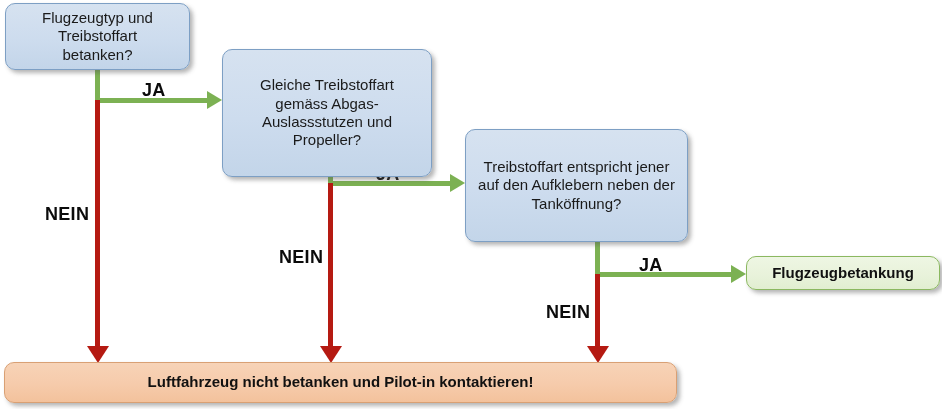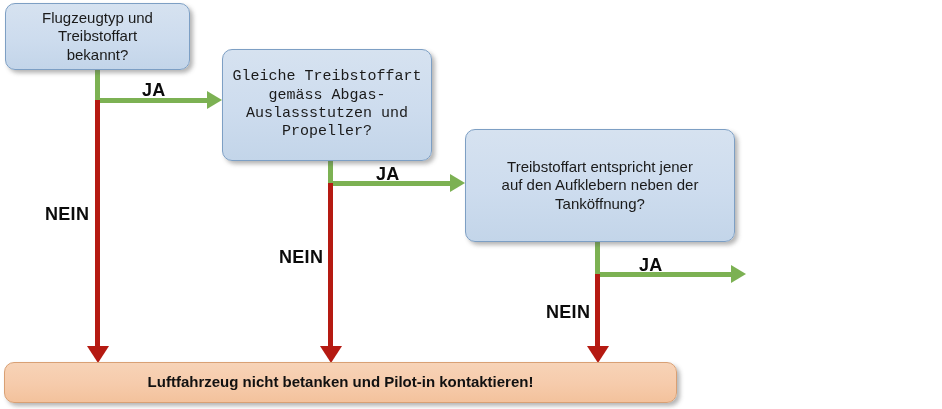--- a/index.html
+++ b/index.html
@@ -134,34 +134,37 @@
   <span class="edge-label" style="left:376px; top:164px;">JA</span>
   <span class="edge-label" style="left:639px; top:255px;">JA</span>
 
   <span class="edge-label" style="left:45px; top:204px;">NEIN</span>
   <span class="edge-label" style="left:279px; top:247px;">NEIN</span>
   <span class="edge-label" style="left:546px; top:302px;">NEIN</span>
 
   <div class="node decision" style="left:5px; top:3px; width:185px; height:67px;">
     <span class="node-text">Flugzeugtyp und
 Treibstoffart
-bekannt?</span>
+betanken?</span>
   </div>
 
-  <div class="node decision" style="left:222px; top:49px; width:210px; height:112px;font-family:Liberation Mono, monospace;">
+  <div class="node decision" style="left:222px; top:49px; width:210px; height:128px;">
     <span class="node-text">Gleiche Treibstoffart
 gemäss Abgas-
 Auslassstutzen und
 Propeller?</span>
   </div>
 
-  <div class="node decision" style="left:465px; top:129px; width:270px; height:113px;">
+  <div class="node decision" style="left:465px; top:129px; width:223px; height:113px;">
     <span class="node-text">Treibstoffart entspricht jener
 auf den Aufklebern neben der
 Tanköffnung?</span>
   </div>
 
+  <div class="node success" style="left:746px; top:256px; width:194px; height:34px;">
+    <span class="node-text">Flugzeugbetankung</span>
+  </div>
 
   <div class="node failure" style="left:4px; top:362px; width:673px; height:41px;">
     <span class="node-text">Luftfahrzeug nicht betanken und Pilot-in  kontaktieren!</span>
   </div>
 
 </div>
 
 </body></html>

